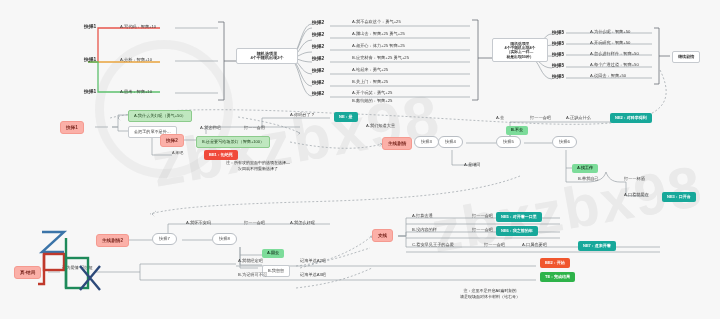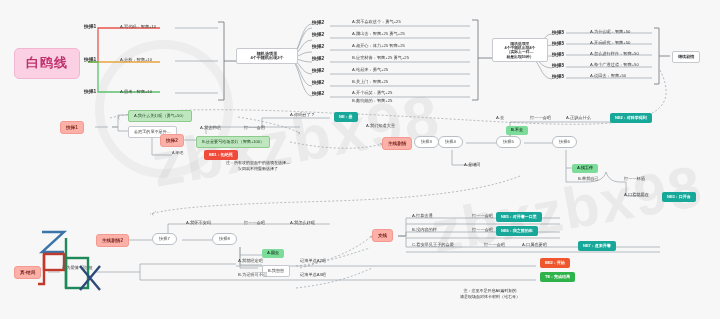--- a/index.html
+++ b/index.html
@@ -205,21 +205,20 @@
     <line class="lk" x1="406" y1="238" x2="560" y2="238"></line>
     <line class="lk" x1="406" y1="252" x2="660" y2="252"></line>
 
     <line class="lk" x1="48" y1="272" x2="60" y2="272"></line>
     <path class="lk" d="M96 272 H140 V264 H236"></path>
     <path class="lk" d="M140 272 V280 H236"></path>
     <line class="lk" x1="236" y1="266" x2="536" y2="266"></line>
     <line class="lk" x1="236" y1="280" x2="536" y2="280"></line>
   </svg>
 
-  <div class="nd title-node" style="left:14px;top:48px;">白鸥线</div>
 
   <div class="nd bold-lab" style="left:84px;top:24px;">抉择1</div>
   <div class="nd lab" style="left:120px;top:25px;">A.写代码：智商+10</div>
 
   <div class="nd bold-lab" style="left:84px;top:57px;">抉择1</div>
   <div class="nd lab" style="left:120px;top:58px;">A.分析：智商+10</div>
 
   <div class="nd bold-lab" style="left:84px;top:89px;">抉择1</div>
   <div class="nd lab" style="left:120px;top:90px;">A.思考：智商+10</div>
 

